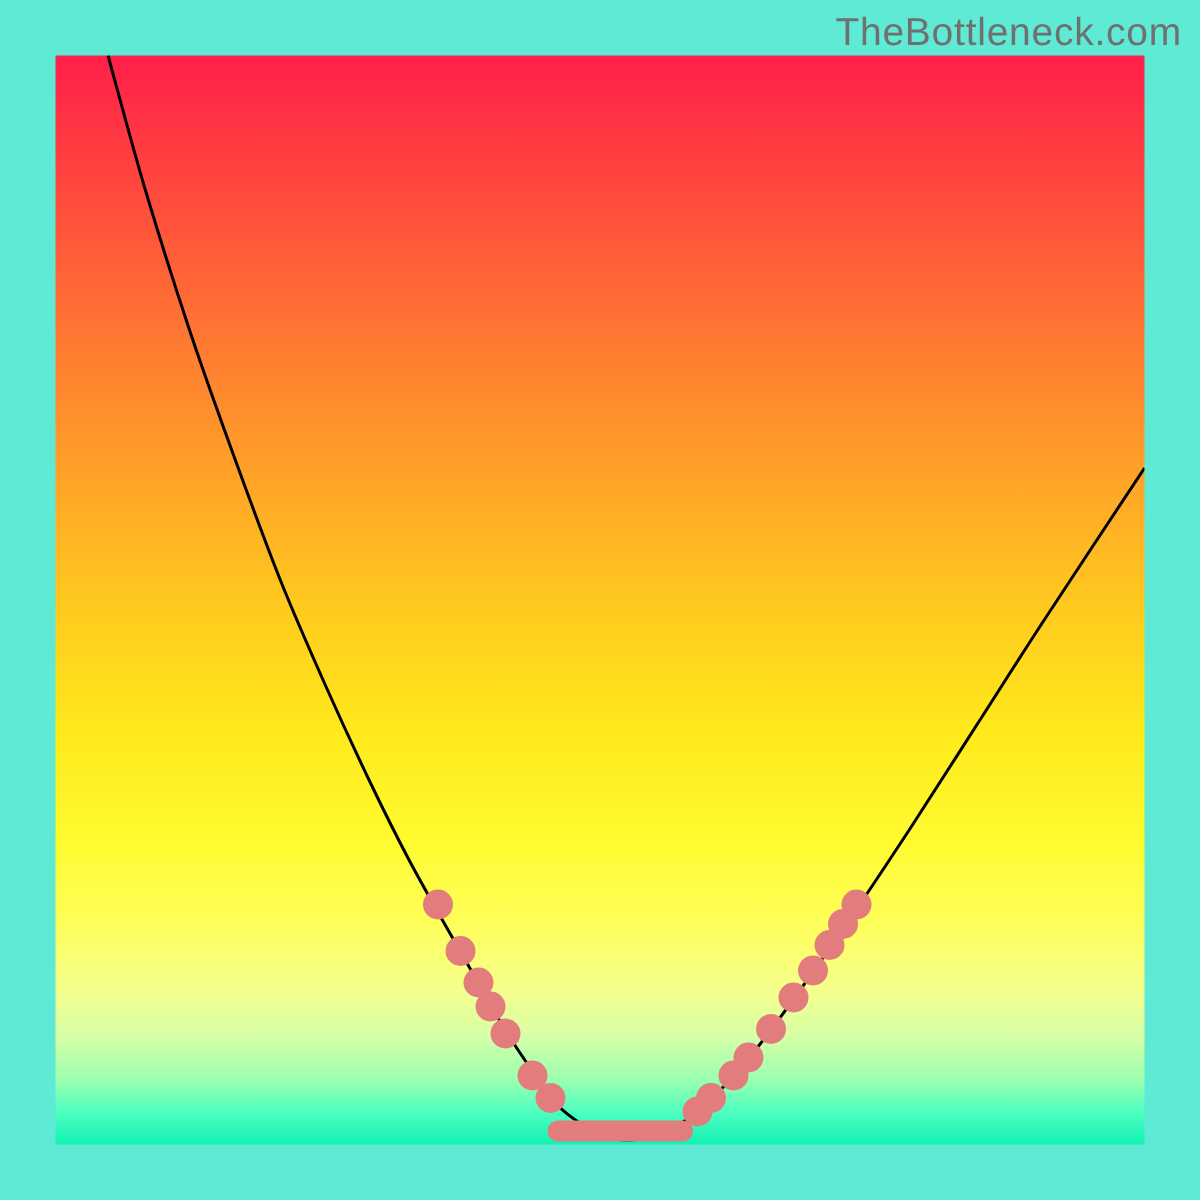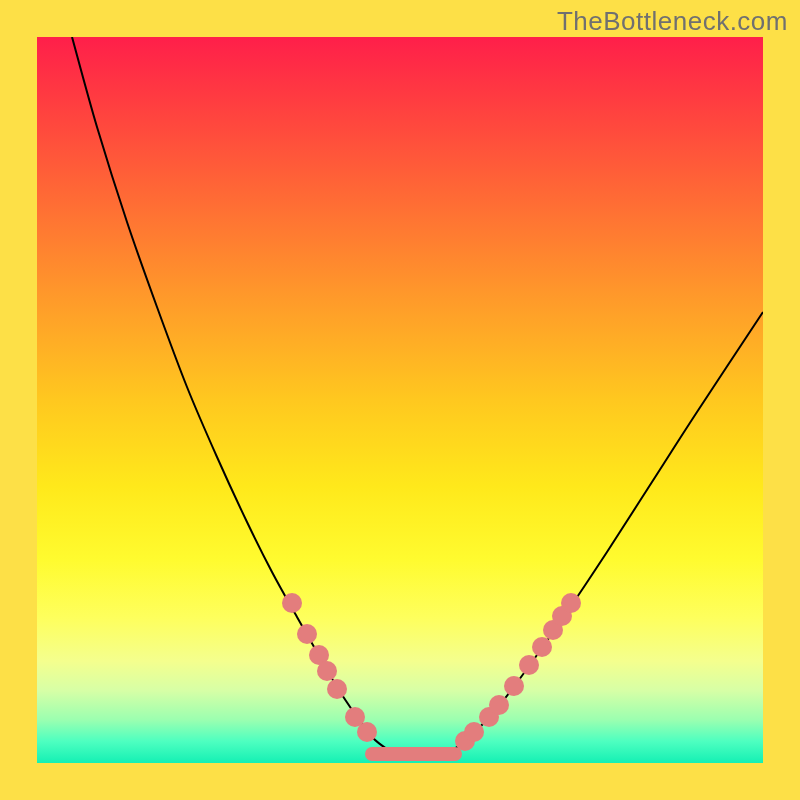--- a/index.html
+++ b/index.html
@@ -10,21 +10,21 @@
     background: #000;
     overflow: hidden;
     font-family: Arial, Helvetica, sans-serif;
   }
   .frame {
     position: absolute;
     left: 0;
     top: 0;
     width: 800px;
     height: 800px;
-    background: #fde047;
+    background: #5eead4;
   }
   .plot-area {
     position: absolute;
     left: 37px;
     top: 37px;
     width: 726px;
     height: 726px;
     
     background: linear-gradient(
       to bottom,

